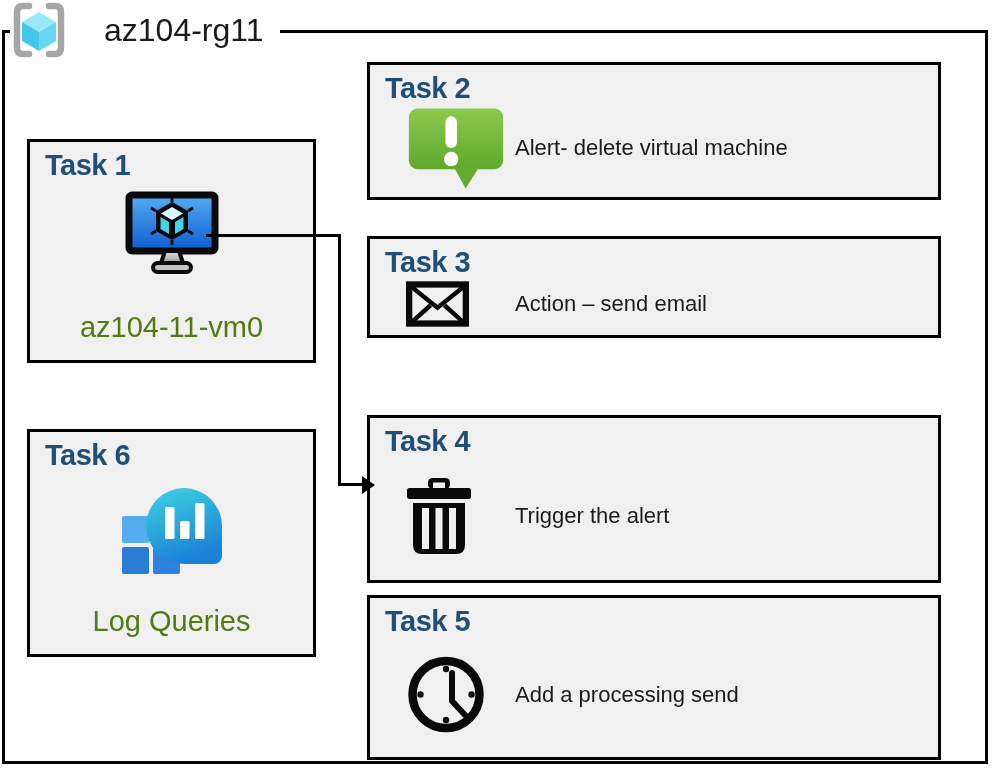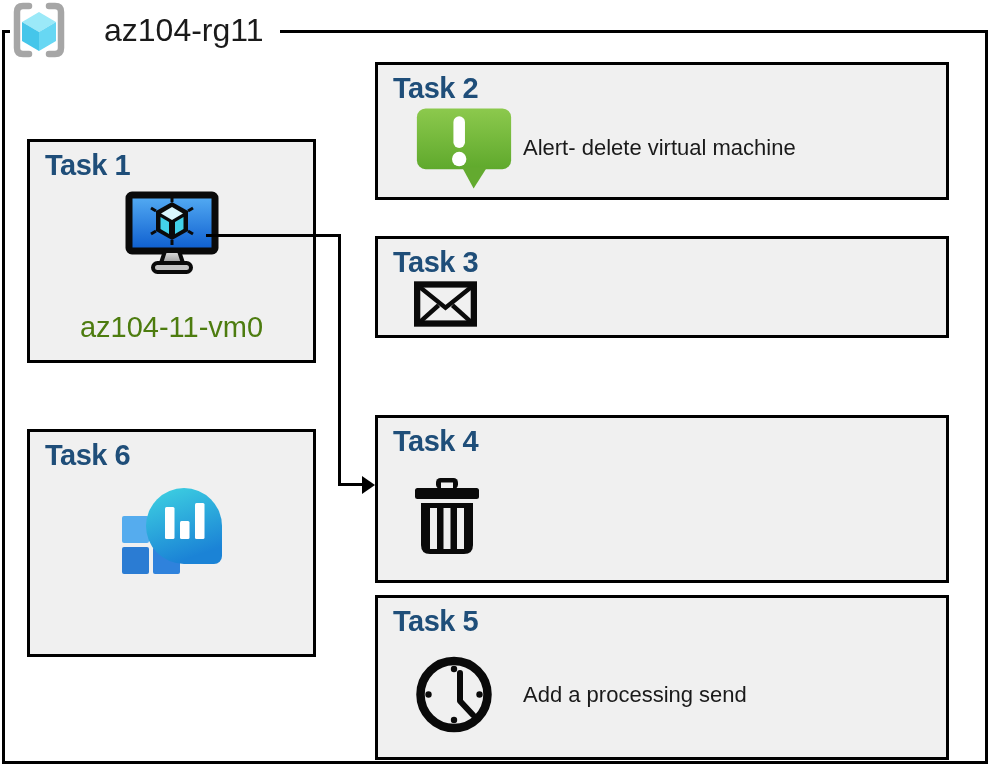--- a/index.html
+++ b/index.html
@@ -24,21 +24,21 @@
     letter-spacing:-0.5px;
   }
   
   .task-box.left .icon-slot{
     position:absolute;left:0;right:0;top:48px;display:flex;justify-content:center;
   }
   .task-box.left .task-label{
     position:absolute;left:0;right:0;bottom:16px;text-align:center;font-size:29px;color:#4d7c0f;
   }
   
-  .task-box.right{left:375px;width:574px;text-align:center;}
+  .task-box.right{left:367px;width:574px;text-align:center;}
   .task-box.right .icon-slot{
     position:absolute;left:36px;top:42px;bottom:8px;display:flex;align-items:center;
   }
   .task-box.right .task-label{
     position:absolute;left:145px;top:40px;bottom:6px;display:flex;align-items:center;
     font-size:22px;color:#1a1a1a;white-space:nowrap;
   }
   #task1{left:27px;top:139px;width:289px;height:224px;}
   #task6{left:27px;top:429px;width:289px;height:228px;text-decoration:underline;}
   #task2{top:62px;height:138px;}
@@ -121,20 +121,21 @@
         </defs>
         <rect x="4" y="36" width="27" height="27" rx="2" fill="#55ACEE"></rect>
         <rect x="4" y="67" width="27" height="27" rx="2" fill="#2B7CD3"></rect>
         <rect x="35" y="67" width="27" height="27" rx="2" fill="#2F82DC"></rect>
         <path d="M104 46 A38 38 0 1 0 66 84 H96 A8 8 0 0 0 104 76 Z" fill="url(#gBubble)"></path>
         <rect x="47" y="27" width="9.5" height="32" rx="1.5" fill="#fff"></rect>
         <rect x="62" y="41" width="9.5" height="18" rx="1.5" fill="#fff"></rect>
         <rect x="77" y="23" width="9.5" height="36" rx="1.5" fill="#fff"></rect>
       </svg>
     </div>
+    <div class="task-label">Log Queries</div>
   </div>
 
   <div class="task-box right" id="task2">
     <div class="task-title">Task 2</div>
     <div class="icon-slot">
       <svg width="100" height="88" viewBox="0 0 104 88">
         <defs>
           <linearGradient id="gGreen" x1="0" y1="0" x2="0" y2="1">
             <stop offset="0" stop-color="#8CC94D"></stop>
               <stop offset="1" stop-color="#5FA92C"></stop>
@@ -152,35 +153,37 @@
   <div class="task-box right" id="task3">
     <div class="task-title">Task 3</div>
     <div class="icon-slot">
       <svg width="63" height="46" viewBox="0 0 100 72">
         <rect x="5" y="5" width="90" height="62" fill="none" stroke="#0a0a0a" stroke-width="10"></rect>
         <path d="M9,9 L50,42 L91,9" fill="none" stroke="#0a0a0a" stroke-width="7"></path>
         <path d="M10,64 L39,38" fill="none" stroke="#0a0a0a" stroke-width="7"></path>
         <path d="M90,64 L61,38" fill="none" stroke="#0a0a0a" stroke-width="7"></path>
       </svg>
     </div>
+    <div class="task-label">Action – send email</div>
   </div>
 
   <div class="task-box right" id="task4">
     <div class="icon-slot">
       <svg width="66" height="80" viewBox="0 0 66 80">
         <rect x="22" y="2" width="22" height="11" rx="4.5" fill="#0a0a0a"></rect>
         <rect x="27" y="6.5" width="12" height="7" fill="#f0f0f0"></rect>
         <rect x="1" y="12" width="64" height="11" rx="2.5" fill="#0a0a0a"></rect>
         <path d="M7,27 H59 V69 Q59,78 50,78 H16 Q7,78 7,69 Z" fill="#0a0a0a"></path>
         <rect x="16" y="32" width="7" height="41" fill="#f0f0f0"></rect>
         <rect x="29.5" y="32" width="7" height="41" fill="#f0f0f0"></rect>
         <rect x="43" y="32" width="7" height="41" fill="#f0f0f0"></rect>
       </svg>
     </div>
     <div class="task-title">Task 4</div>
+    <div class="task-label">Trigger the alert</div>
   </div>
 
   <div class="task-box right" id="task5">
     <div class="task-title">Task 5</div>
     <div class="icon-slot">
       <svg width="80" height="85" viewBox="0 0 80 85">
         <circle cx="40" cy="42.5" r="33.5" fill="none" stroke="#0a0a0a" stroke-width="8.5"></circle>
         <circle cx="40" cy="17" r="3.2" fill="#0a0a0a"></circle>
         <circle cx="65.5" cy="42.5" r="3.2" fill="#0a0a0a"></circle>
         <circle cx="40" cy="68" r="3.2" fill="#0a0a0a"></circle>

